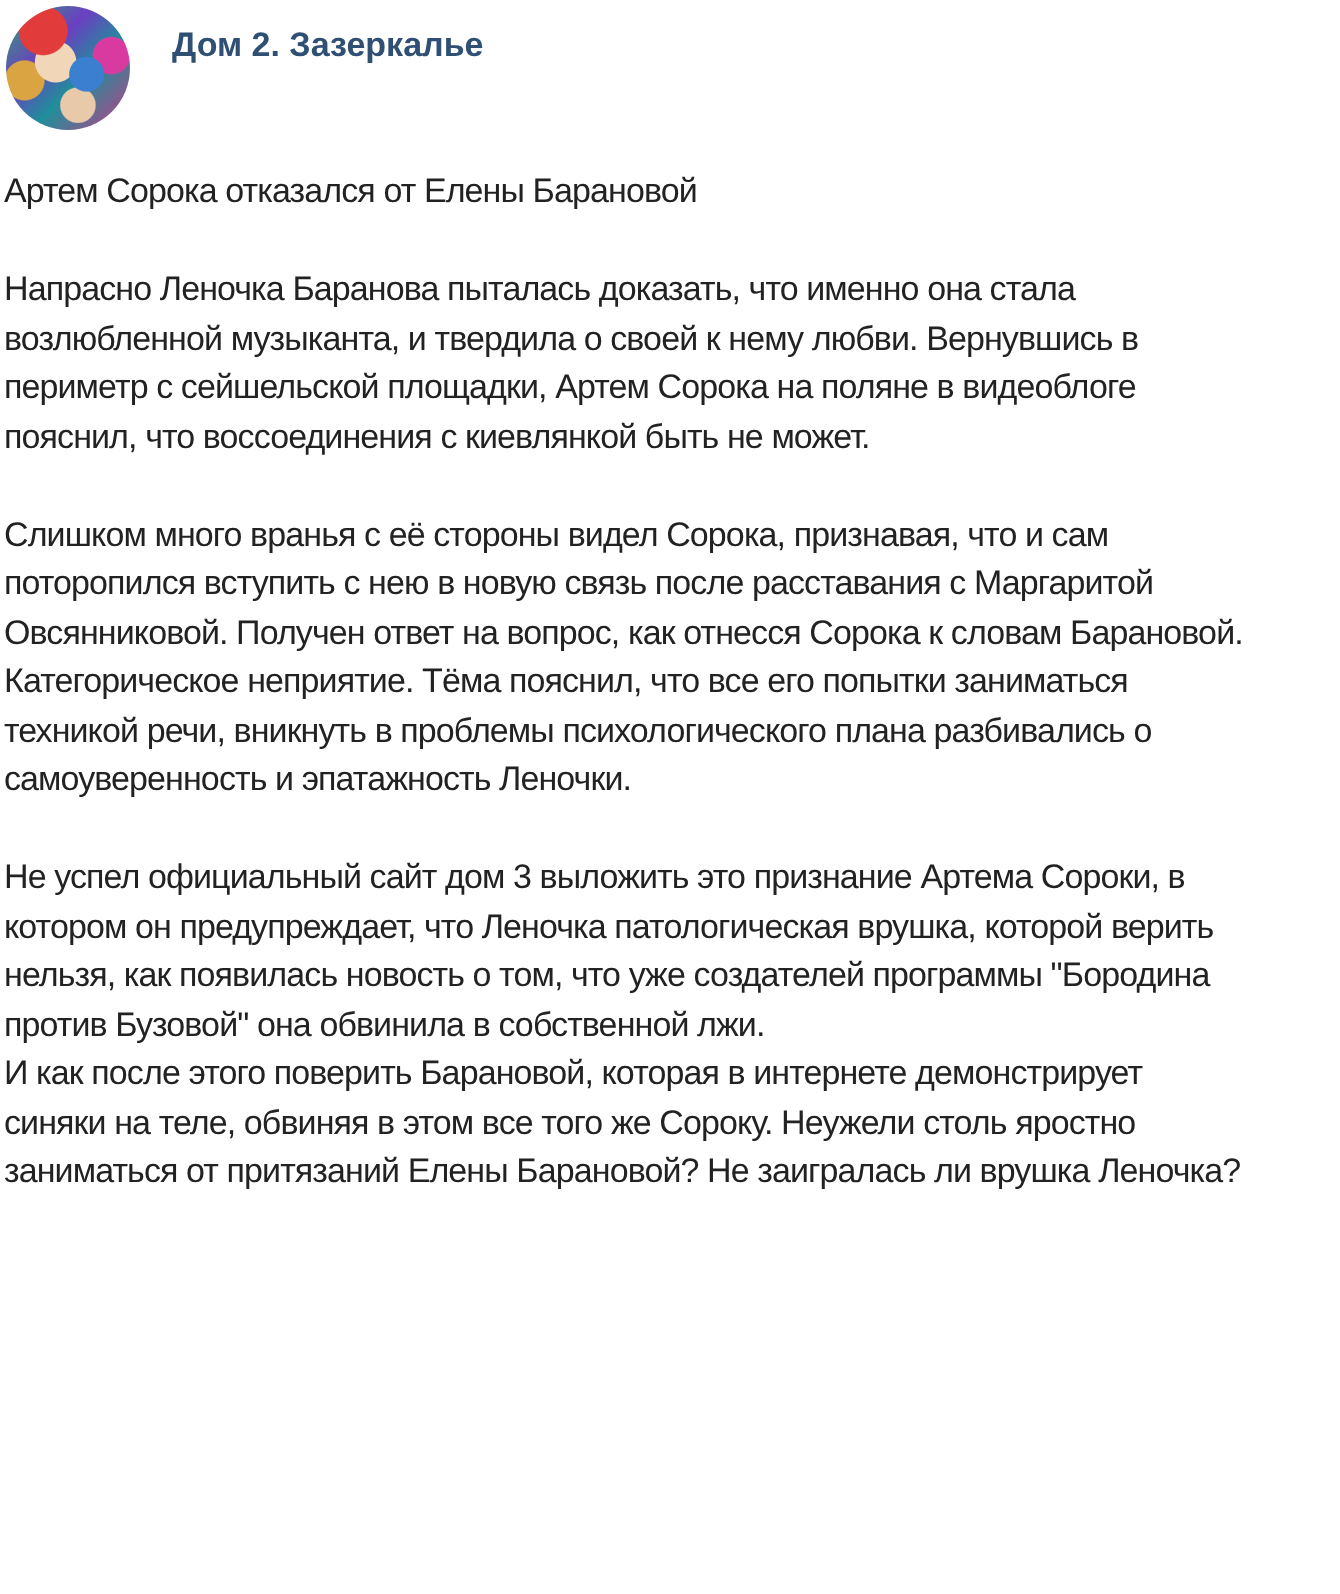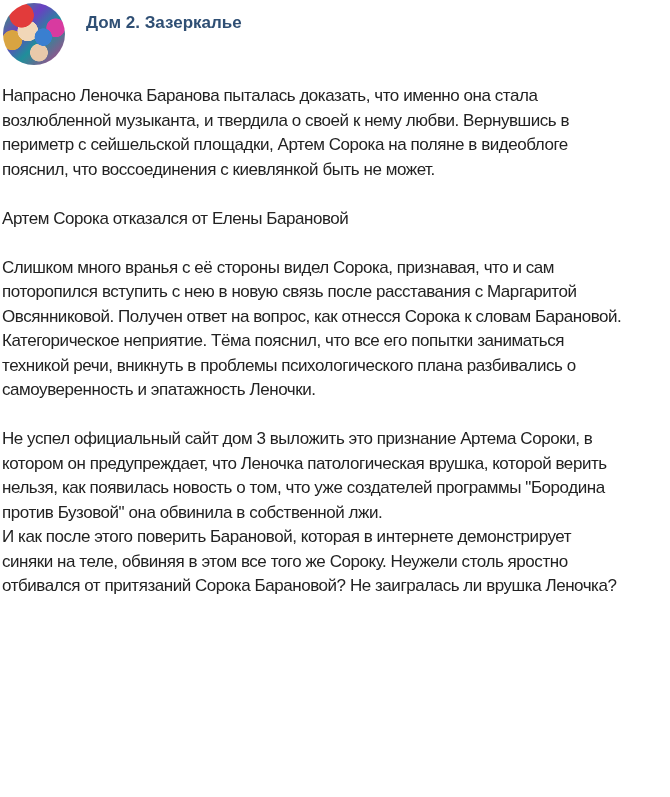--- a/index.html
+++ b/index.html
@@ -22,31 +22,31 @@
 </style>
 </head>
 <body>
 
 <div class="header">
   <div class="avatar"></div>
   <div class="channel-name">Дом 2. Зазеркалье</div>
 </div>
 
 <div class="post">
+  <p>Артем Сорока отказался от Елены Барановой</p>
   <p>Напрасно Леночка Баранова пыталась доказать, что именно она стала
 возлюбленной музыканта, и твердила о своей к нему любви. Вернувшись в
 периметр с сейшельской площадки, Артем Сорока на поляне в видеоблоге
 пояснил, что воссоединения с киевлянкой быть не может.</p>
-  <p>Артем Сорока отказался от Елены Барановой</p>
   <p>Слишком много вранья с её стороны видел Сорока, признавая, что и сам
 поторопился вступить с нею в новую связь после расставания с Маргаритой
 Овсянниковой. Получен ответ на вопрос, как отнесся Сорока к словам Барановой.
 Категорическое неприятие. Тёма пояснил, что все его попытки заниматься
 техникой речи, вникнуть в проблемы психологического плана разбивались о
 самоуверенность и эпатажность Леночки.</p>
   <p class="tight">Не успел официальный сайт дом 3 выложить это признание Артема Сороки, в
 котором он предупреждает, что Леночка патологическая врушка, которой верить
 нельзя, как появилась новость о том, что уже создателей программы "Бородина
 против Бузовой" она обвинила в собственной лжи.</p>
   <p>И как после этого поверить Барановой, которая в интернете демонстрирует
 синяки на теле, обвиняя в этом все того же Сороку. Неужели столь яростно
-отбивался от притязаний Сорока Барановой? Не заигралась ли врушка Леночка?</p>
+заниматься от притязаний Елены Барановой? Не заигралась ли врушка Леночка?</p>
 </div>
 
 </body></html>

